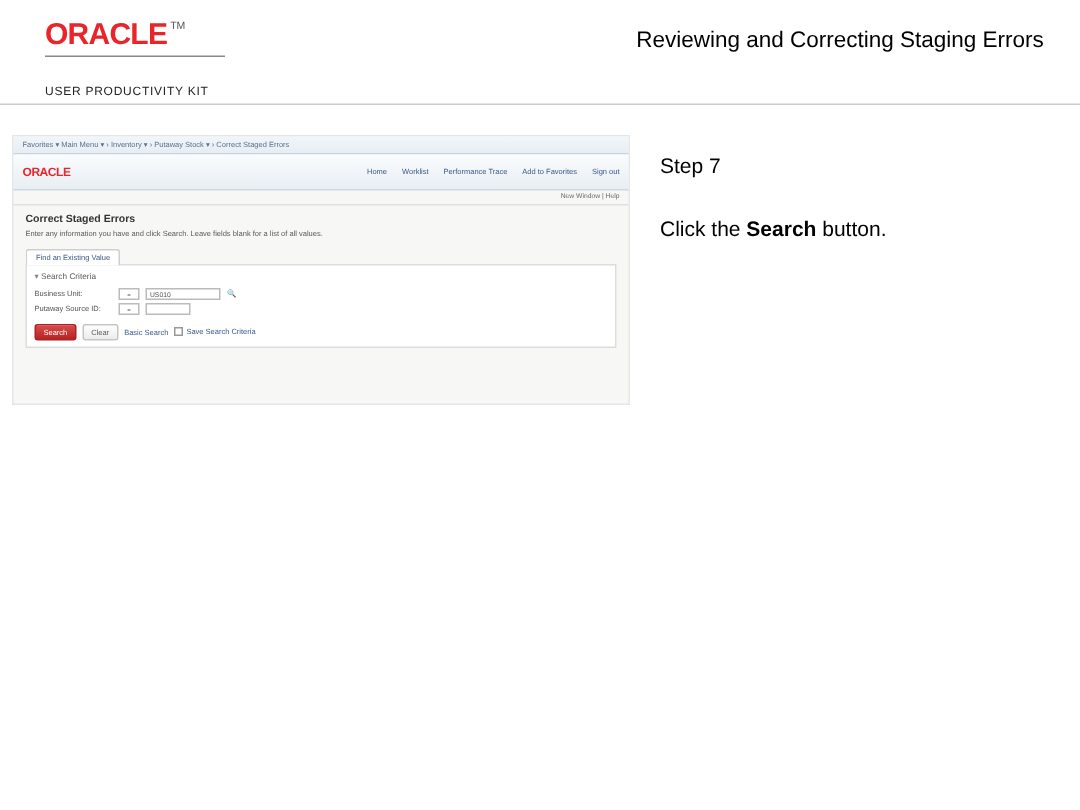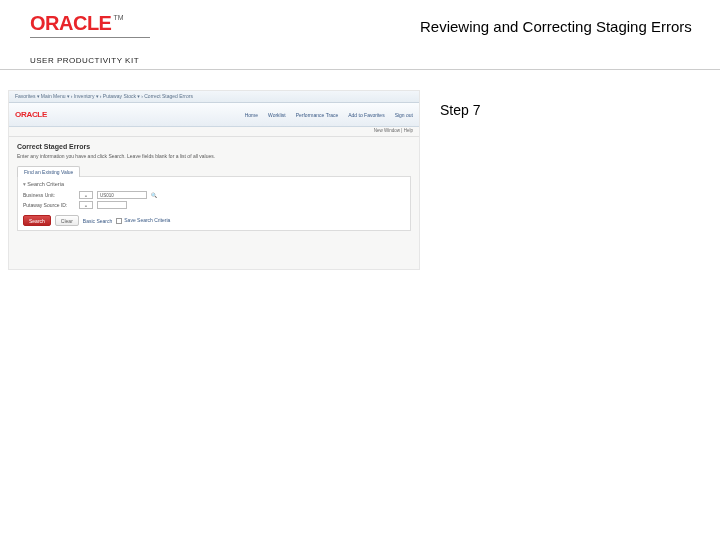--- a/index.html
+++ b/index.html
@@ -3,21 +3,21 @@
 <meta charset="utf-8">
 <style>
   * { box-sizing: border-box; margin: 0; padding: 0; }
   body { width: 720px; height: 540px; background: #fff; font-family: Arial, sans-serif; position: relative; }
 
   .header { height: 70px; border-bottom: 1px solid #ccc; display: flex; align-items: flex-start; padding: 12px 20px 0 30px; }
   .logo-block { width: 160px; }
   .oracle-logo { font-family: Arial, sans-serif; font-weight: bold; color: #e8252a; font-size: 20px; letter-spacing: -0.5px; }
   .tm { font-size: 7px; color: #555; vertical-align: top; position: relative; top: 2px; left: 2px; }
   .logo-sub { font-size: 8px; color: #222; letter-spacing: 0.5px; border-top: 1px solid #888; padding-top: 18px; margin-top: 2px; width: 120px; }
-  .title { flex: 1; text-align: left; font-size: 15px; color: #000; padding-left: 230px; padding-top: 6px; }
+  .title { flex: 1; text-align: center; font-size: 15px; color: #000; padding-left: 230px; padding-top: 6px; }
 
   .content { display: flex; height: 470px; }
 
   .screenshot { width: 412px; height: 180px; background: #f7f7f6; border: 1px solid #e6e6e6; position: relative; font-size: 6px; color: #444; margin-left: 8px; margin-top: 20px; }
 
   .ss-breadcrumb { height: 12px; background: linear-gradient(#f2f6fa,#e6edf3); border-bottom: 1px solid #c9d4de; font-size: 5px; color: #5b718a; padding: 2px 6px; }
   .ss-top { height: 24px; background: linear-gradient(#fafcfe,#e8eef4); border-bottom: 1px solid #cdd8e2; display: flex; align-items: center; padding: 0 6px; }
   .ss-oracle { color: #e8252a; font-weight: bold; font-size: 8px; letter-spacing: -0.3px; }
   .ss-nav { margin-left: auto; display: flex; gap: 10px; font-size: 5px; color: #3a5a86; }
   .ss-nav span { white-space: nowrap; }
@@ -100,15 +100,18 @@
           <span class="ss-btn">Clear</span>
           <span class="ss-link">Basic Search</span>
           <span><span class="ss-check"></span><span class="ss-link">Save Search Criteria</span></span>
         </div>
       </div>
     </div>
   </div>
 
   <div class="instructions">
     <div class="step">Step 7</div>
+    <div class="inst-line">
+      <span>Click the </span><span class="bold">Search</span><span> button.</span>
+    </div>
   </div>
 
 </div>
 
 </body></html>

